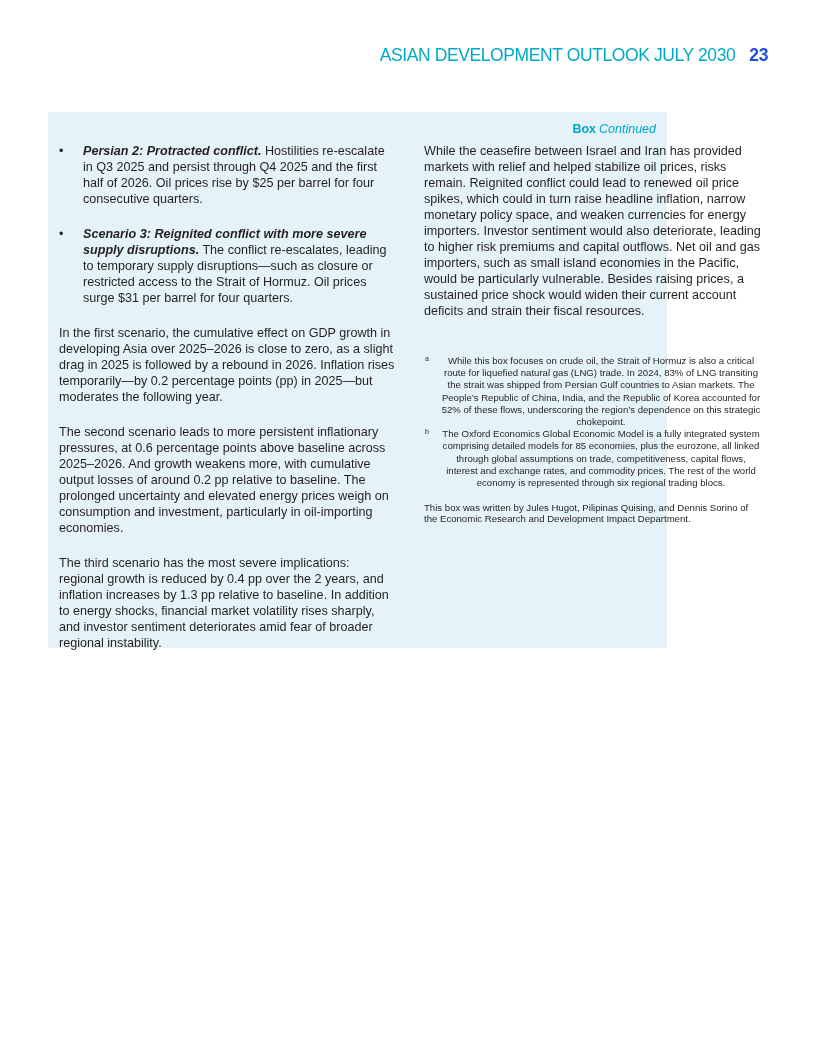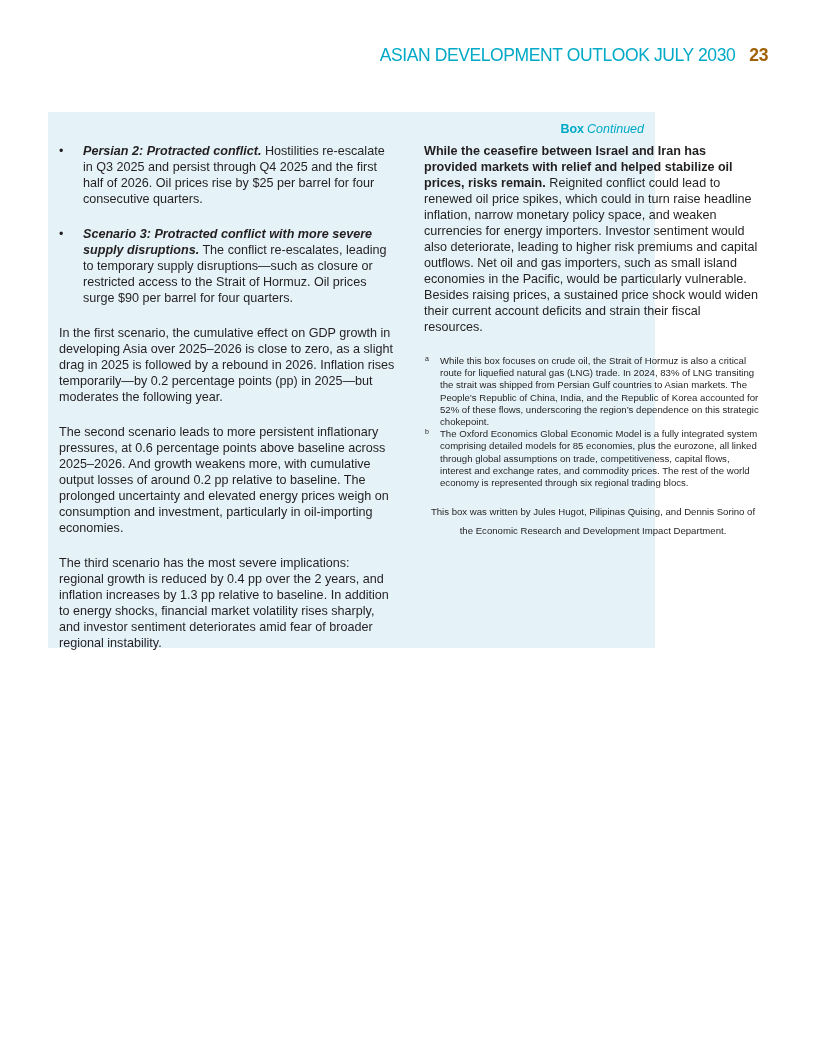--- a/index.html
+++ b/index.html
@@ -1,57 +1,57 @@
 <!DOCTYPE html>
 <html><head>
   <meta charset="utf-8">
   <style>
     html, body { margin: 0; padding: 0; background: #ffffff; }
     body { width: 816px; height: 1056px; position: relative; overflow: hidden;
       font-family: "Liberation Sans", sans-serif; color: #231f20; }
     .running-head { position: absolute; top: 45px; right: 48px; font-size: 17.5px; color: #00a9c6;
       letter-spacing: -0.4px; white-space: nowrap; }
-    .running-head .page-num { font-weight: bold; margin-left: 14px; color: #a16207; }
-    .box { position: absolute; left: 48px; top: 112px; width: 607px; height: 536px; background: #e5f3f8; }
+    .running-head .page-num { font-weight: bold; margin-left: 14px; color: #1d4ed8; }
+    .box { position: absolute; left: 48px; top: 112px; width: 607px; height: 536px; background: #e5f3f8; padding-left: 12px; }
     .box-label { position: absolute; right: 11px; top: 10px; font-size: 12.5px; color: #00a9c6; white-space: nowrap; }
     .box-label b { font-weight: bold; }
     .box-label i { font-style: italic; margin-left: 3px; }
     .col { position: absolute; top: 31px; font-size: 12.6px; line-height: 16px; }
     .col-left { left: 11px; width: 336px; }
     .col-right { left: 376px; width: 338px; }
     .bullet { position: relative; padding-left: 24px; margin: 0 0 19px 0; }
     .bullet .dot { position: absolute; left: 0; top: 0; }
     .bullet .lead { font-weight: bold; font-style: italic; }
     p { margin: 0 0 19px 0; }
-    .lead-bold { font-weight: bold; margin-top: 12px; }
-    .footnotes { margin-top: 20px; font-size: 9.6px; line-height: 12.2px; }
+    .lead-bold { font-weight: normal; margin-top: 12px; }
+    .footnotes { margin-top: 36px; font-size: 9.6px; line-height: 12.2px; text-align: center; }
     .fn { position: relative; padding-left: 16px; margin: 0; }
     .fn .mark { position: absolute; left: 1px; top: -2px; font-size: 7px; }
-    .credit { margin-top: 13px; font-size: 9.6px; line-height: 19px; text-align: center; }
+    .credit { margin-top: 13px; font-size: 9.6px; line-height: 11px; }
   </style>
 </head>
 <body>
 
 <div class="running-head">
   <span>ASIAN DEVELOPMENT OUTLOOK JULY 2030</span><span class="page-num">23</span>
 </div>
 
 <div class="box">
   <div class="box-label">
     <b>Box</b><i>Continued</i>
   </div>
 
   <div class="col col-left">
     <div class="bullet">
       <span class="dot">•</span>
       <span class="lead">Persian 2: Protracted conflict.</span><span> Hostilities re-escalate in Q3 2025 and persist through Q4 2025 and the first half of 2026. Oil prices rise by $25 per barrel for four consecutive quarters.</span>
     </div>
     <div class="bullet">
       <span class="dot">•</span>
-      <span class="lead">Scenario 3: Protracted conflict with more severe supply disruptions.</span><span> The conflict re-escalates, leading to temporary supply disruptions—such as closure or restricted access to the Strait of Hormuz. Oil prices surge $90 per barrel for four quarters.</span>
+      <span class="lead">Scenario 3: Reignited conflict with more severe supply disruptions.</span><span> The conflict re-escalates, leading to temporary supply disruptions—such as closure or restricted access to the Strait of Hormuz. Oil prices surge $31 per barrel for four quarters.</span>
     </div>
     <p>In the first scenario, the cumulative effect on GDP growth in developing Asia over 2025–2026 is close to zero, as a slight drag in 2025 is followed by a rebound in 2026. Inflation rises temporarily—by 0.2 percentage points (pp) in 2025—but moderates the following year.</p>
     <p>The second scenario leads to more persistent inflationary pressures, at 0.6 percentage points above baseline across 2025–2026. And growth weakens more, with cumulative output losses of around 0.2 pp relative to baseline. The prolonged uncertainty and elevated energy prices weigh on consumption and investment, particularly in oil-importing economies.</p>
     <p>The third scenario has the most severe implications: regional growth is reduced by 0.4 pp over the 2 years, and inflation increases by 1.3 pp relative to baseline. In addition to energy shocks, financial market volatility rises sharply, and investor sentiment deteriorates amid fear of broader regional instability.</p>
   </div>
 
   <div class="col col-right">
     <p><span class="lead-bold">While the ceasefire between Israel and Iran has provided markets with relief and helped stabilize oil prices, risks remain.</span><span> Reignited conflict could lead to renewed oil price spikes, which could in turn raise headline inflation, narrow monetary policy space, and weaken currencies for energy importers. Investor sentiment would also deteriorate, leading to higher risk premiums and capital outflows. Net oil and gas importers, such as small island economies in the Pacific, would be particularly vulnerable. Besides raising prices, a sustained price shock would widen their current account deficits and strain their fiscal resources.</span></p>
 
     <div class="footnotes">

